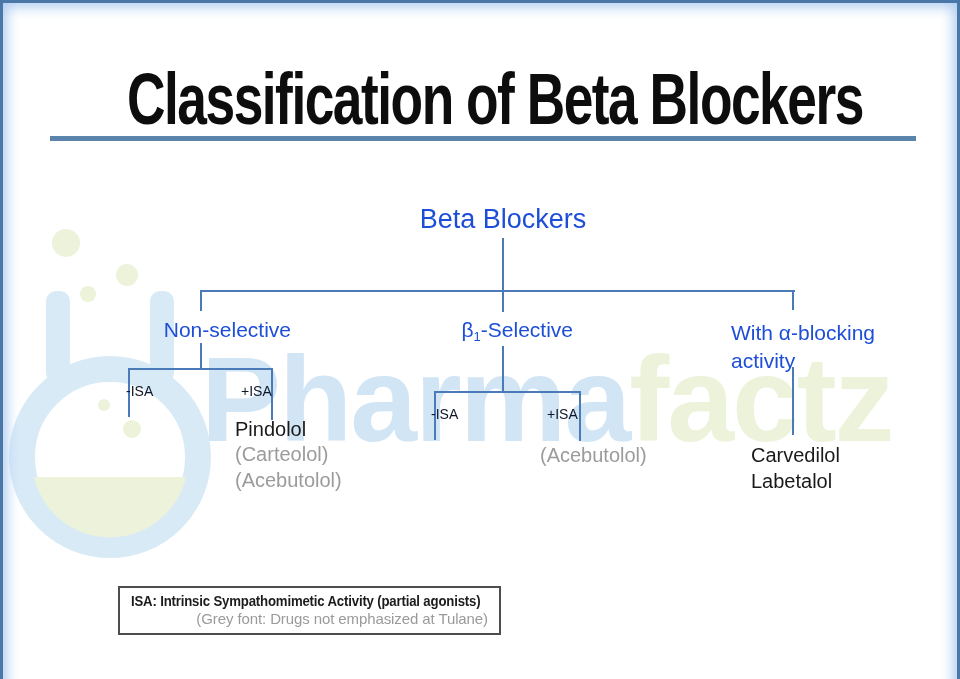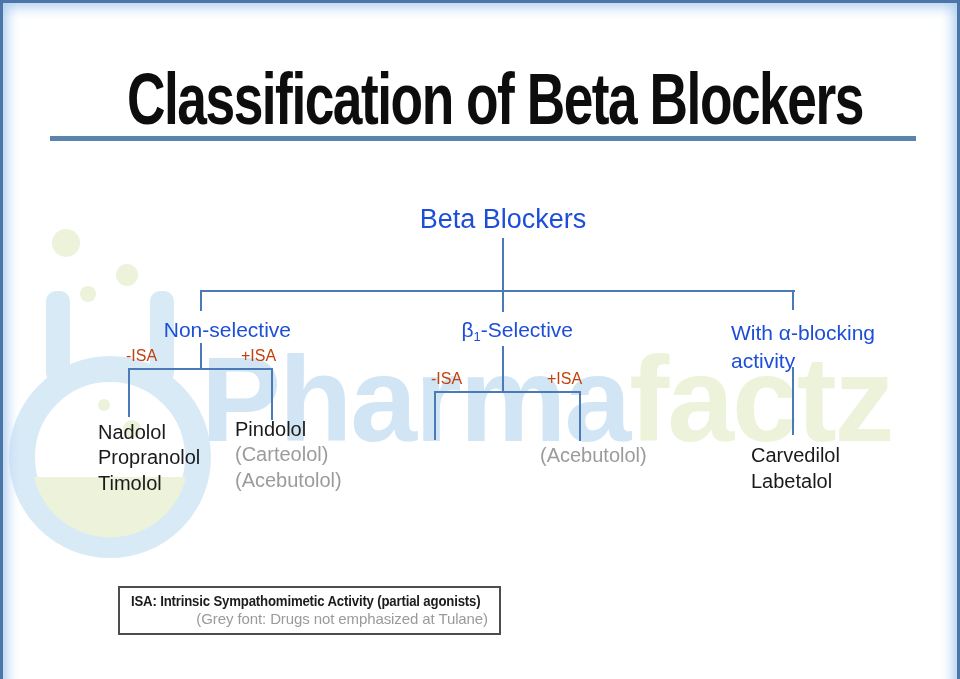--- a/index.html
+++ b/index.html
@@ -41,21 +41,21 @@
   .title-rule{
     position:absolute;left:47px;top:133px;width:866px;height:5px;
     background:var(--rule);z-index:2;
   }
   
   .tree{position:absolute;left:0;top:0;width:960px;height:679px;z-index:1;}
   .tl{position:absolute;background:var(--line);}
   .node{position:absolute;color:#1d4ed8;}
   .root-label{left:400px;top:201px;width:200px;text-align:center;font-size:27px;}
   .branch-label{font-size:21px;}
-  .isa{position:absolute;font-size:16px;color:#c2410c;}
+  .isa{position:absolute;font-size:14px;color:#0f172a;margin-top:36px;}
   .druglist{position:absolute;font-size:20px;line-height:25.4px;color:#1a1a1a;}
   .druglist .grey{color:var(--muted);}
   sub.b1{font-size:13px;vertical-align:-4px;}
   
   .legend{
     position:absolute;left:115px;top:583px;width:383px;height:49px;
     border:2px solid var(--box_border);padding:4px 11px 0 11px;z-index:2;
     background:transparent;
   }
   .legend .l1{
@@ -111,25 +111,20 @@
     <div class="tl" style="left:431px;top:390px;width:2px;height:47px"></div>
     <div class="tl" style="left:576px;top:390px;width:2px;height:48px"></div>
 
     <div class="tl" style="left:789px;top:364px;width:2px;height:68px"></div>
 
     <div class="node root-label">Beta Blockers</div>
 
     <div class="node branch-label" style="left:118px;top:315px;width:170px;text-align:right">Non-selective</div>
     <div class="isa" style="left:123px;top:344px">-ISA</div>
     <div class="isa" style="left:238px;top:344px">+ISA</div>
-    <div class="druglist" style="left:95px;top:417px">
-      <div>Nadolol</div>
-      <div>Propranolol</div>
-      <div>Timolol</div>
-    </div>
     <div class="druglist" style="left:232px;top:414px">
       <div>Pindolol</div>
       <div class="grey">(Carteolol)</div>
       <div class="grey">(Acebutolol)</div>
     </div>
 
     <div class="node branch-label" style="left:430px;top:315px;width:140px;text-align:right"><span>β</span><sub class="b1">1</sub><span>-Selective</span></div>
     <div class="isa" style="left:428px;top:367px">-ISA</div>
     <div class="isa" style="left:544px;top:367px">+ISA</div>
     <div class="druglist" style="left:537px;top:440px">

